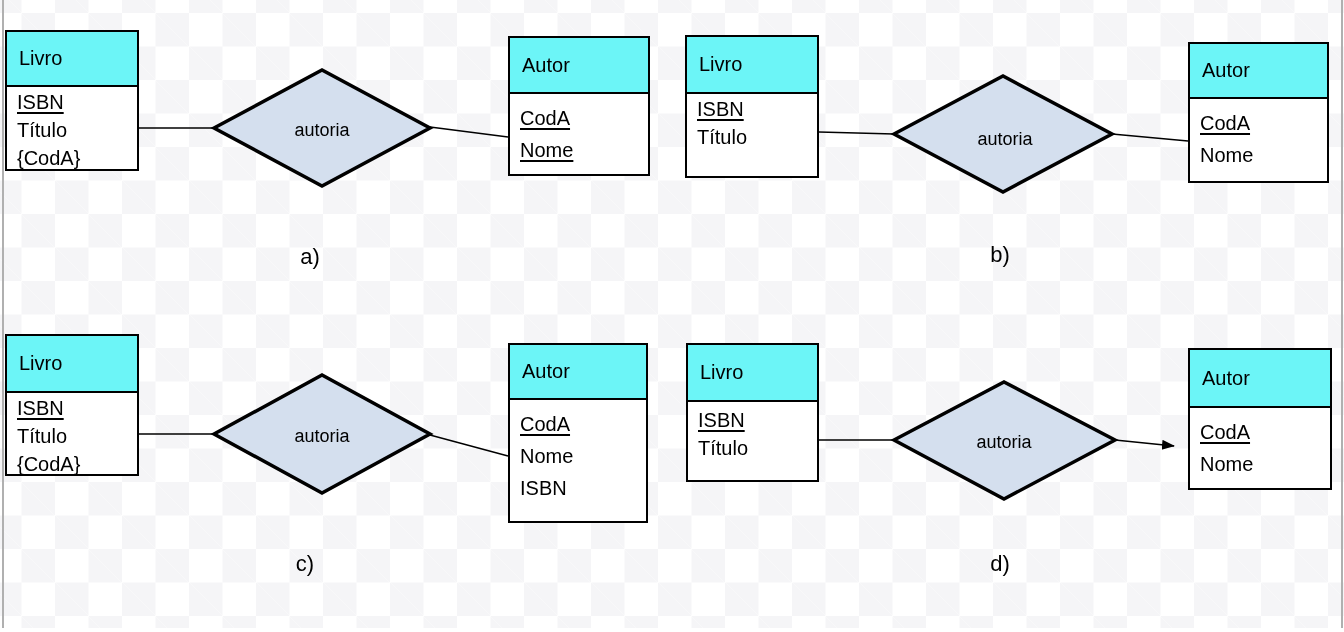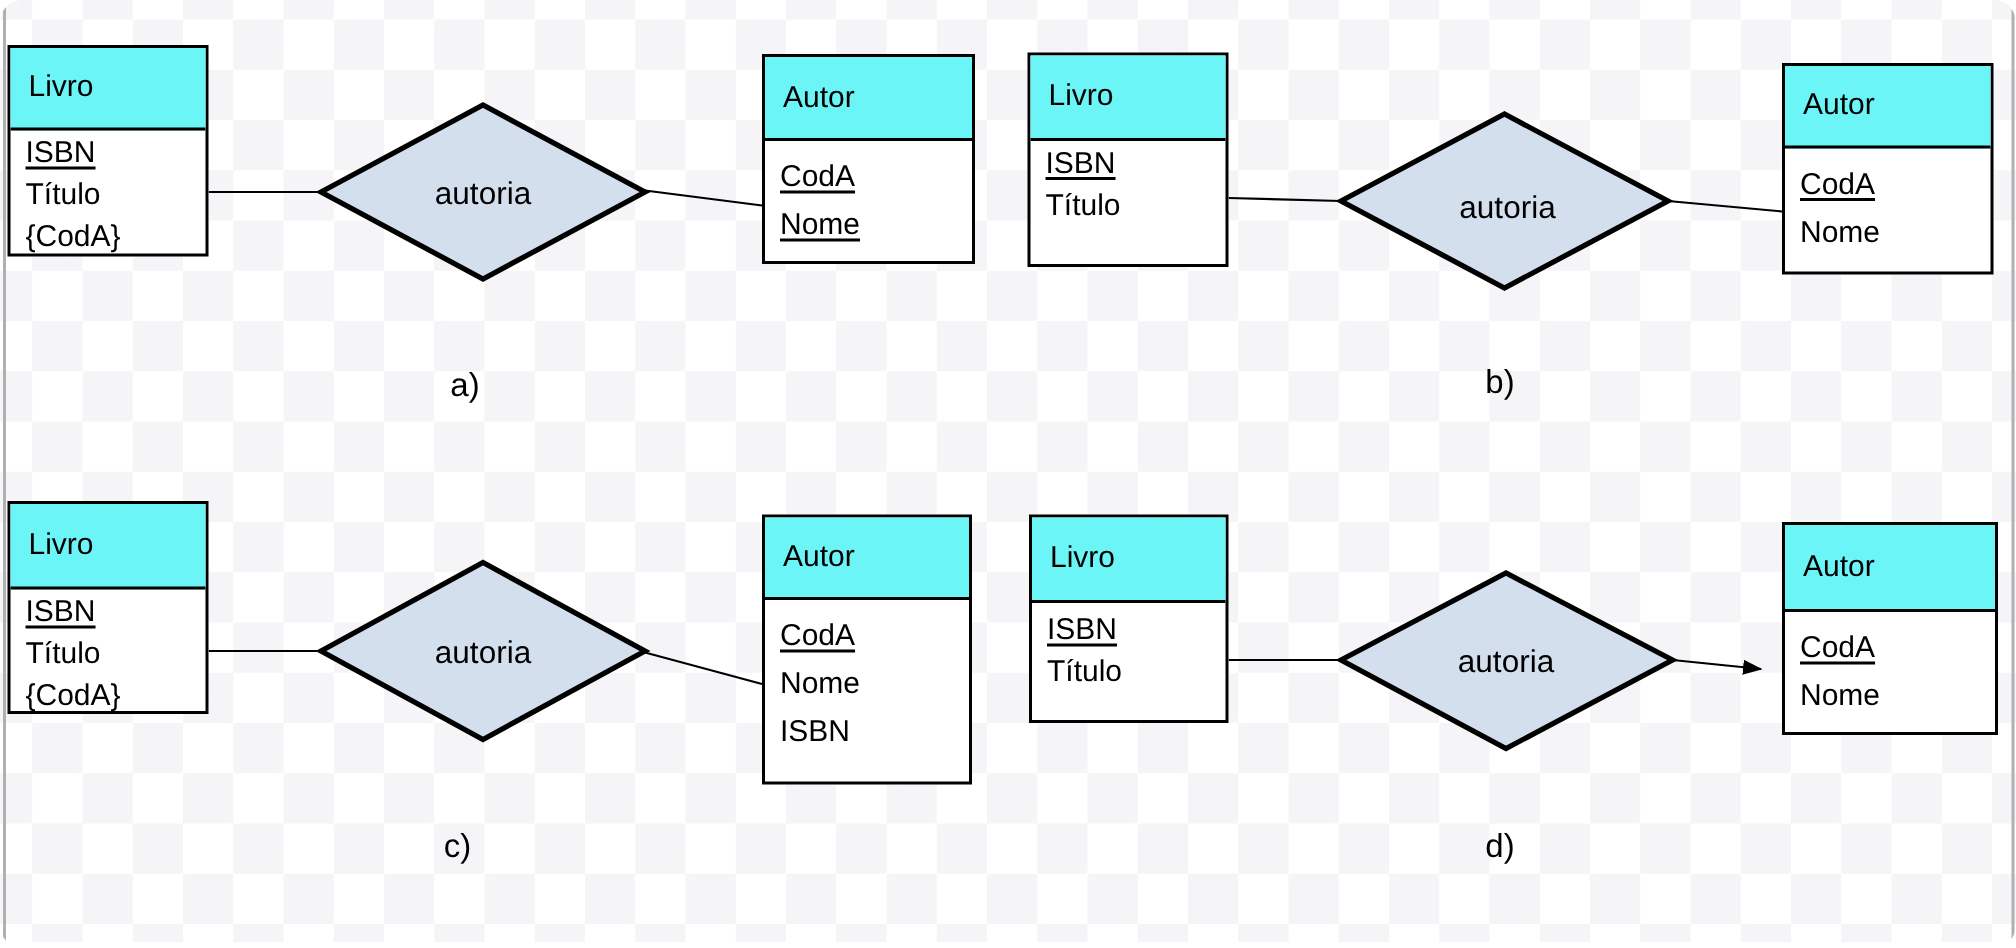--- a/index.html
+++ b/index.html
@@ -18,21 +18,20 @@
   html,body{background:#fff}
   body{font-family:"Liberation Sans","DejaVu Sans",sans-serif;color:var(--text)}
   .canvas{
     position:relative;width:1344px;height:632px;overflow:hidden;
     background-color:var(--checker-light);
     background-image:
       linear-gradient(45deg,var(--checker-dark) 25%,transparent 25%,transparent 75%,var(--checker-dark) 75%),
       linear-gradient(45deg,var(--checker-dark) 25%,transparent 25%,transparent 75%,var(--checker-dark) 75%);
     background-size:67px 67px;
     background-position:-12px 13px,21.5px 46.5px;
-    border-radius:15px;
   }
   .edge-line{position:absolute;top:0;width:2px;height:628px;background:var(--edge-line);z-index:4}
   .bottom-strip{position:absolute;left:0;top:628px;width:1344px;height:4px;background:#fff;z-index:4}
   svg.overlay{position:absolute;left:0;top:0;z-index:1}
   .connector{stroke:var(--connector);stroke-width:1.4;fill:none}
   .diamond{fill:var(--diamond-fill);stroke:var(--diamond-border);stroke-width:3.5;stroke-linejoin:miter}
   .entity{
     position:absolute;z-index:2;background:var(--entity-body);
     border:2px solid var(--entity-border);
   }
@@ -42,21 +41,21 @@
     display:flex;align-items:center;padding-left:12px;
     font-size:20px;
   }
   .entity-body{font-size:20px}
   .body-tight{padding:1px 0 0 10px;line-height:28px}
   .body-loose{padding:8px 0 0 10px;line-height:32px}
   .attr{white-space:nowrap}
   .u{text-decoration:underline;text-decoration-thickness:2px;text-underline-offset:3px}
   .diamond-label{
     position:absolute;z-index:3;width:120px;text-align:center;
-    font-size:21px;line-height:22px;
+    font-size:18px;line-height:22px;
   }
   .fig-label{
     position:absolute;z-index:3;width:60px;text-align:center;
     font-size:22px;line-height:26px;
   }
 </style>
 </head>
 <body>
 
 <div class="canvas">

